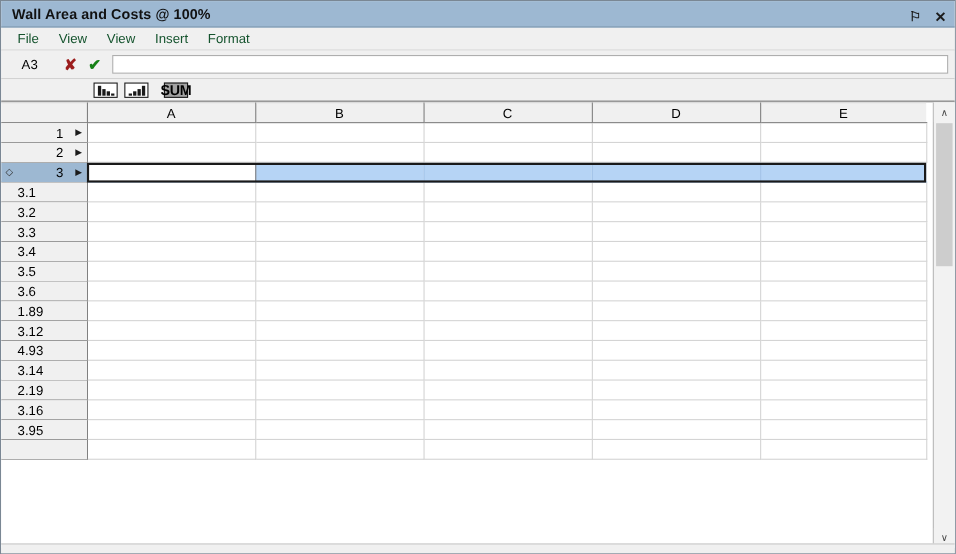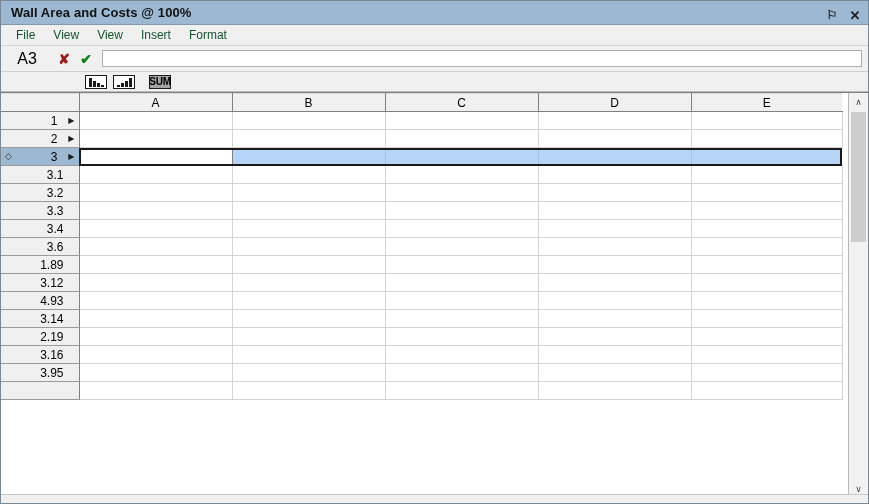--- a/index.html
+++ b/index.html
@@ -86,21 +86,21 @@
     height: 26px;
     background: #f0f0f0;
     display: flex;
     align-items: center;
     box-sizing: border-box;
     border-bottom: 1px solid #cfcfcf;
   }
   .cellref {
     width: 52px;
     text-align: center;
-    font-size: 16px;
+    font-size: 12px;
     color: #000;
     flex: 0 0 52px;
   }
   .fb-icon {
     width: 22px;
     flex: 0 0 22px;
     text-align: center;
     font-size: 14px;
     font-weight: bold;
     line-height: 1;
@@ -144,21 +144,21 @@
     padding: 0 2px 1px 2px;
     box-sizing: border-box;
     cursor: default;
   }
   .tool-btn.sum {
     margin-left: 8px;
     align-items: center;
     justify-content: center;
     padding: 0;
     background: #a3a3a3;
-    font-size: 10px;
+    font-size: 13px;
     font-weight: bold;
     color: #000;
     letter-spacing: -0.3px;
   }
   .bar { width: 3px; background: #1a1a1a; }
 
   
   .sheet {
     position: relative;
     height: 406px;
@@ -228,21 +228,21 @@
   .rh-diamond {
     width: 11px;
     flex: 0 0 11px;
     font-size: 9px;
     color: #333;
     text-align: left;
     line-height: 1;
   }
   .rh-label {
     flex: 1 1 auto;
-    text-align: right;
+    text-align: left;
   }
   .rh-label.grouped { text-align: right; padding-right: 6px; }
   .rh-arrow {
     width: 11px;
     flex: 0 0 11px;
     font-size: 8px;
     color: #1a1a1a;
     text-align: right;
     line-height: 1;
   }
@@ -467,20 +467,34 @@
               <td class="cell"></td>
               <td class="cell"></td>
               <td class="cell"></td>
               <td class="cell"></td>
               <td class="cell"></td>
             </tr>
             <tr>
               <td class="rowhead">
                 <div class="rh-wrap">
                   <span class="rh-diamond"></span>
+                  <span class="rh-label">3.5</span>
+                  <span class="rh-arrow"></span>
+                </div>
+              </td>
+              <td class="cell"></td>
+              <td class="cell"></td>
+              <td class="cell"></td>
+              <td class="cell"></td>
+              <td class="cell"></td>
+            </tr>
+            <tr>
+              <td class="rowhead">
+                <div class="rh-wrap">
+                  <span class="rh-diamond"></span>
                   <span class="rh-label">3.6</span>
                   <span class="rh-arrow"></span>
                 </div>
               </td>
               <td class="cell"></td>
               <td class="cell"></td>
               <td class="cell"></td>
               <td class="cell"></td>
               <td class="cell"></td>
             </tr>

